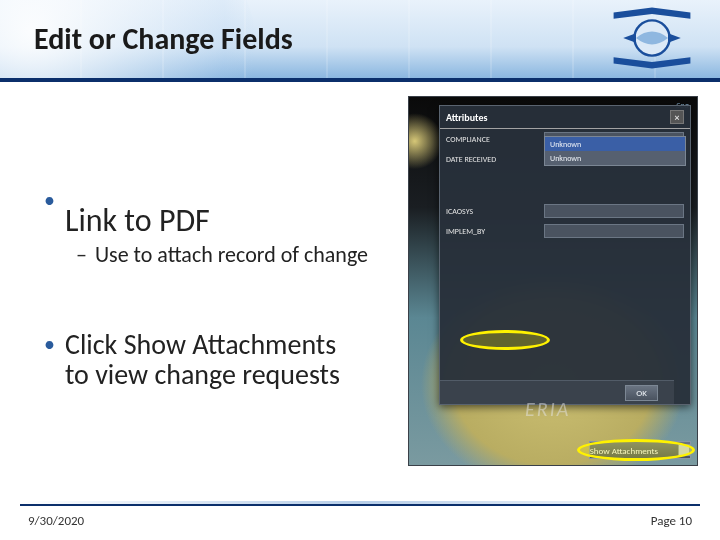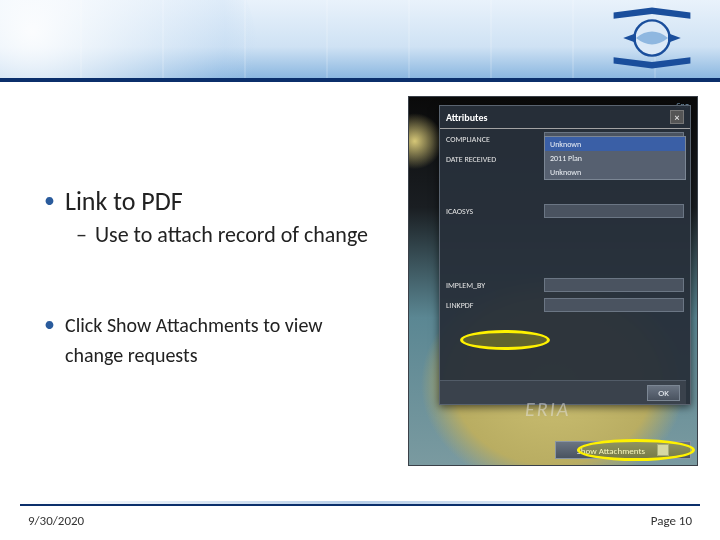--- a/index.html
+++ b/index.html
@@ -12,63 +12,64 @@
   .banner::after { content:""; position:absolute; top:0; left:0; width:100%; height:100%; background: repeating-linear-gradient(90deg, rgba(255,255,255,0) 0 80px, rgba(255,255,255,0.15) 80px 82px); }
   .title { position: absolute; left: 34px; top: 20px; font-size: 30px; font-weight: 700; color: #1a1a1a; z-index: 2; }
   .logo { position: absolute; right: 28px; top: 6px; width: 80px; height: 64px; z-index: 3; }
   .logo svg { width: 100%; height: 100%; }
   .hr { position: absolute; top: 78px; left: 0; width: 720px; height: 4px; background: #0b2f6b; }
 
   
   .body { position: absolute; left: 44px; top: 130px; width: 340px; color: #222; }
   .b1 { display:flex; align-items:flex-start; gap:10px; margin-top:56px; }
   .dot { color:#2a5b9c; font-size:22px; line-height:30px; }
-  .b1-text { font-size:26px; line-height:30px; }
+  .b1-text { font-size:32px; line-height:30px;margin-top:20px; }
   .b2 { display:flex; align-items:flex-start; gap:8px; margin: 6px 0 0 32px; }
   .dash { color:#2a2a2a; font-size:22px; line-height:26px; }
   .b2-text { font-size:22px; line-height:26px; max-width:280px; }
   .b3 { display:flex; align-items:flex-start; gap:10px; margin-top:62px; }
-  .b3-text { font-size:20px; line-height:30px; max-width:300px; }
+  .b3-text { font-size:28px; line-height:30px; max-width:300px; }
 
   
   .shot { position:absolute; right:22px; top:96px; width:290px; height:370px; background: linear-gradient(180deg,#0a0a0a 0%, #1a1e22 30%, #5b8793 60%, #7a9aa0 100%); border:1px solid #3a4048; overflow:hidden; }
   .map-land { position:absolute; inset:0; background:
       radial-gradient(ellipse 220px 180px at 50% 78%, #cbbf72 0%, #b9ad62 45%, rgba(0,0,0,0) 60%),
       radial-gradient(circle 40px at 2% 12%, #d6c777, rgba(0,0,0,0) 70%); }
   .panel { position:absolute; left:30px; top:8px; width:252px; height:300px; background: rgba(40,48,58,0.96); border:1px solid #5a6470; box-shadow: 0 2px 8px rgba(0,0,0,0.6); }
   .panel-title { display:flex; align-items:center; justify-content:space-between; padding:4px 6px; color:#fff; font-size:10px; font-weight:600; border-bottom:1px solid #a3a3a3; }
   .close-x { width:14px; height:14px; background:#555; color:#ddd; display:flex; align-items:center; justify-content:center; font-size:10px; border:1px solid #777; cursor:pointer; }
   .row { display:flex; align-items:center; padding:3px 6px; gap:6px; }
   .lbl { width:92px; color:#e6e6e6; font-size:8px; text-align:left; }
   .fld { flex:1; height:14px; background:#4a5360; border:1px solid #6b7684; color:#e8e8e8; font-size:8px; padding:1px 4px; display:flex; align-items:center; justify-content:space-between; }
   .fld.sel::after { content:"▾"; font-size:8px; color:#cfd6df; }
   .dropdown { position:absolute; left:104px; top:30px; width:142px; background:#566070; border:1px solid #7b8694; }
   .dropdown div { color:#eef2f7; font-size:8px; padding:2px 5px; }
   .dropdown div.sel { background:#3a5fa6; }
   .hl { position:absolute; border:3px solid #fff200; border-radius:50%; background:rgba(255,242,0,0.25); }
   .hl1 { left:20px; top:224px; width:90px; height:20px; }
-  .ok-row { position:absolute; left:0; right:4px; bottom:0; height:24px; background:#3a424c; border-top:1px solid #525c68; display:flex; align-items:center; justify-content:flex-end; padding-right:6px; }
+  .ok-row { position:absolute; left:0; right:16px; bottom:0; height:24px; background:#3a424c; border-top:1px solid #525c68; display:flex; align-items:center; justify-content:flex-end; padding-right:16px; }
   .btn { height:16px; padding:0 10px; background: linear-gradient(#6a7482,#4a5360); border:1px solid #7c8794; color:#eef2f7; font-size:9px; display:flex; align-items:center; cursor:pointer; }
-  .show-att { position:absolute; right:6px; bottom:6px; height:18px; padding:0 21px; background: linear-gradient(#6a7482,#4a5360); border:1px solid #8a96a4; color:#f2f5f9; font-size:9px; display:flex; align-items:center; gap:12px; cursor:pointer; }
+  .show-att { position:absolute; right:6px; bottom:6px; height:18px; padding:0 0; background: linear-gradient(#6a7482,#4a5360); border:1px solid #8a96a4; color:#f2f5f9; font-size:9px; display:flex; align-items:center; gap:20px; cursor:pointer; }
   .show-att .ico { width:12px; height:12px; background:#c9cfd8; border:1px solid #8a96a4; }
   .hl2 { left:168px; right:auto; bottom:4px; width:118px; height:22px; }
   .sea-lbl { position:absolute; right:8px; top:2px; color:#8fb8d8; font-size:9px; font-style:italic; }
   .country { position:absolute; left:116px; top:300px; color:rgba(230,230,230,0.5); font-size:20px; font-style:italic; letter-spacing:2px; }
 
   
   .footer-line { position:absolute; left:20px; right:20px; bottom:34px; height:0; border-top:2px solid #0b2f6b; }
   .footer-line::before { content:""; position:absolute; left:0; right:0; top:-5px; height:3px; background:linear-gradient(90deg, rgba(255,255,255,0), #b7cee8, rgba(255,255,255,0)); }
   .date { position:absolute; left:28px; bottom:12px; font-size:13px; color:#333; }
   .page { position:absolute; right:28px; bottom:12px; font-size:13px; color:#333; }
 </style>
 </head>
 <body>
 <div class="slide">
 
   <div class="banner"></div>
+  <h1 class="title">Edit or Change Fields</h1>
   <div class="logo" aria-label="ICAO · CACI · HK">
     <svg viewBox="0 0 100 80">
       <path d="M2 8 L50 2 L98 8 L98 16 L50 10 L2 16 Z" fill="#1a4e9c"></path>
       <path d="M2 72 L50 78 L98 72 L98 64 L50 70 L2 64 Z" fill="#1a4e9c"></path>
       <circle cx="50" cy="40" r="22" fill="#dce9f7" stroke="#1a4e9c" stroke-width="3"></circle>
       <path d="M30 40 Q50 24 70 40 Q50 56 30 40 Z" fill="#8fb7e0"></path>
       <path d="M14 40 L30 34 L30 46 Z M86 40 L70 34 L70 46 Z" fill="#1a4e9c"></path>
     </svg>
   </div>
   <div class="hr"></div>
@@ -105,32 +106,27 @@
           </span>
       </div>
       <div class="row">
         <span class="lbl">DATE RECEIVED</span>
         <span class="fld"></span>
       </div>
       <div class="row" style="margin-top:32px">
         <span class="lbl">ICAOSYS</span>
         <span class="fld"></span>
       </div>
-      <div class="row" style="margin-top:54px">
+      <div class="row" style="">
         <span class="lbl">IMPLEM_BY</span>
-        <span class="fld"></span>
-      </div>
-      <div class="row">
-        <span class="lbl">LINKPDF</span>
         <span class="fld"></span>
       </div>
 
       <div class="dropdown">
         <div class="sel">Unknown</div>
-        <div>2011 Plan</div>
         <div>Unknown</div>
       </div>
 
       <div class="hl hl1"></div>
 
       <div class="ok-row">
         <span class="btn">OK</span>
       </div>
     </div>
 

